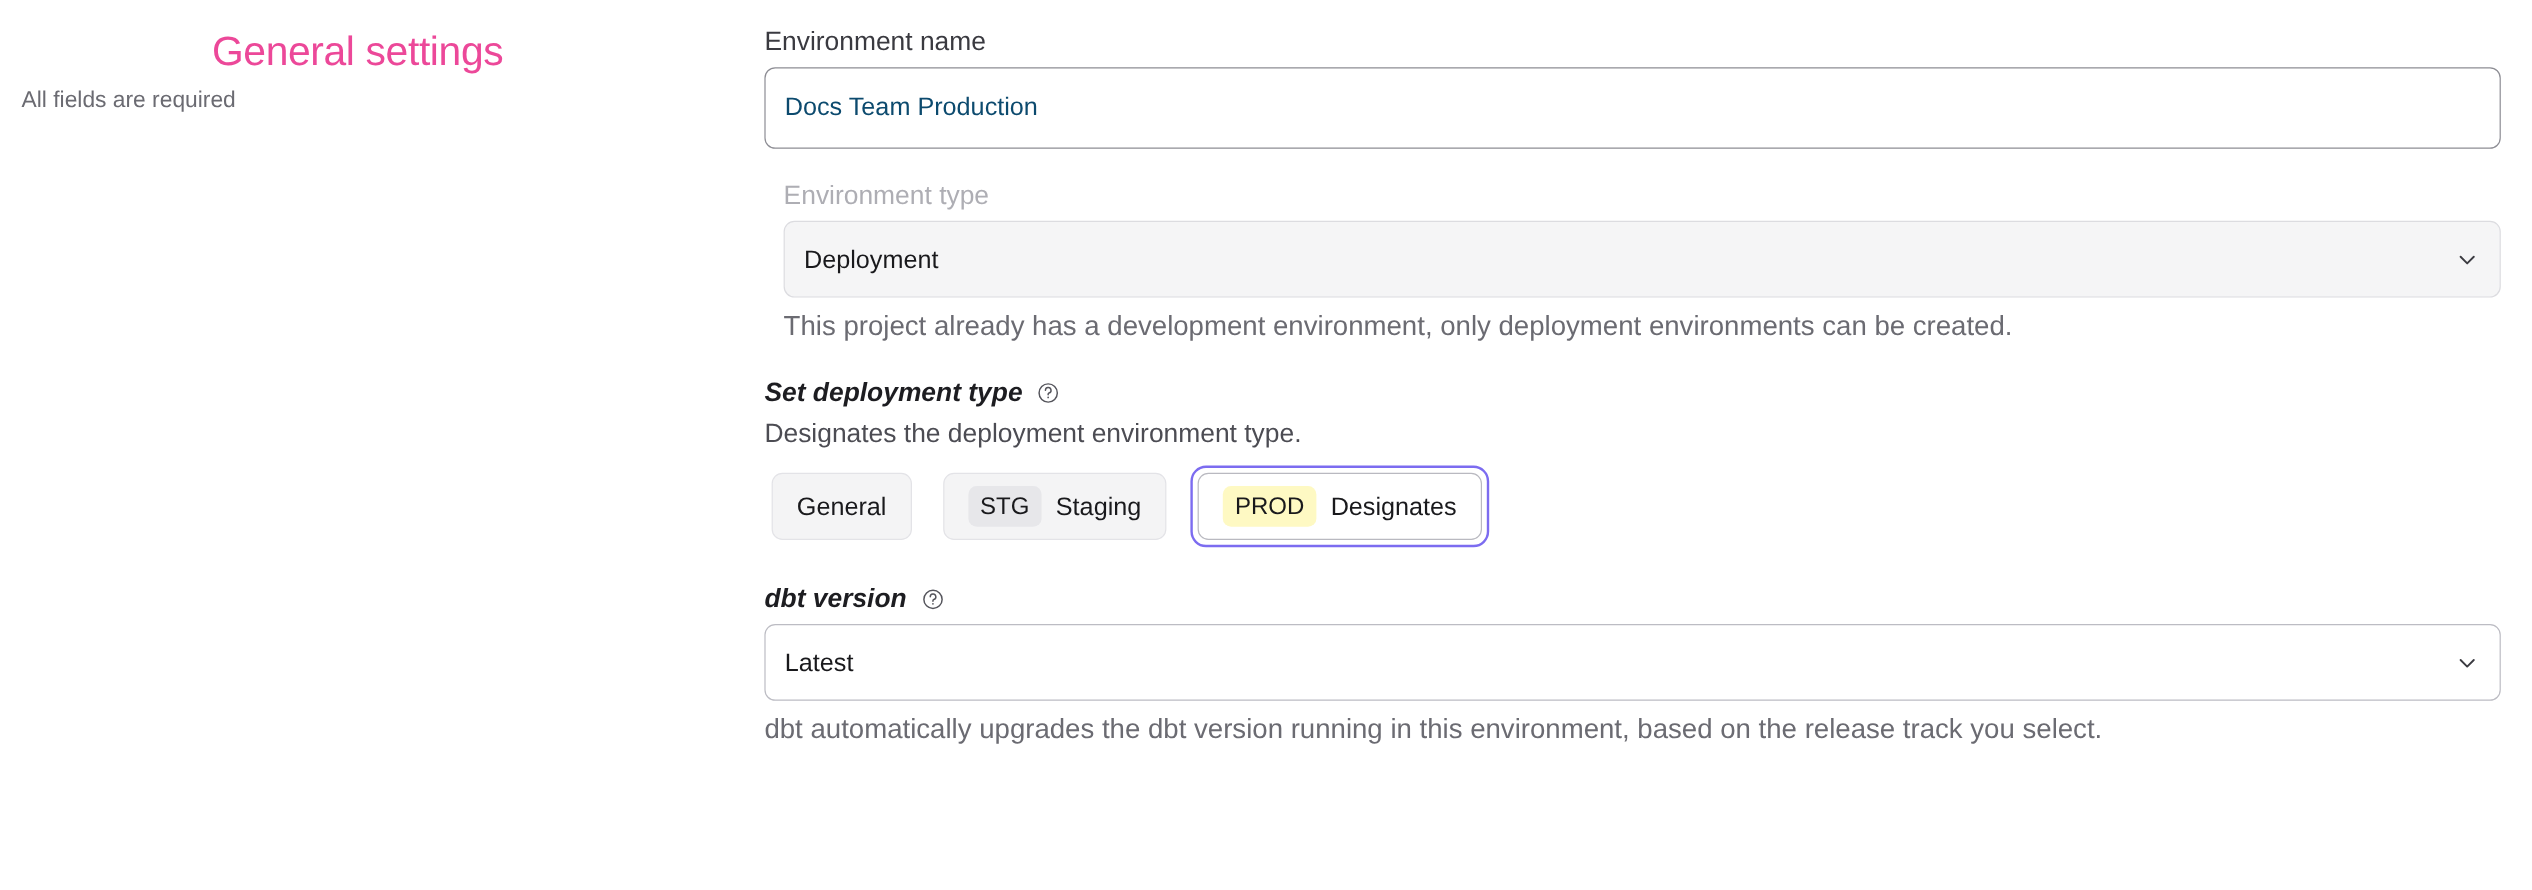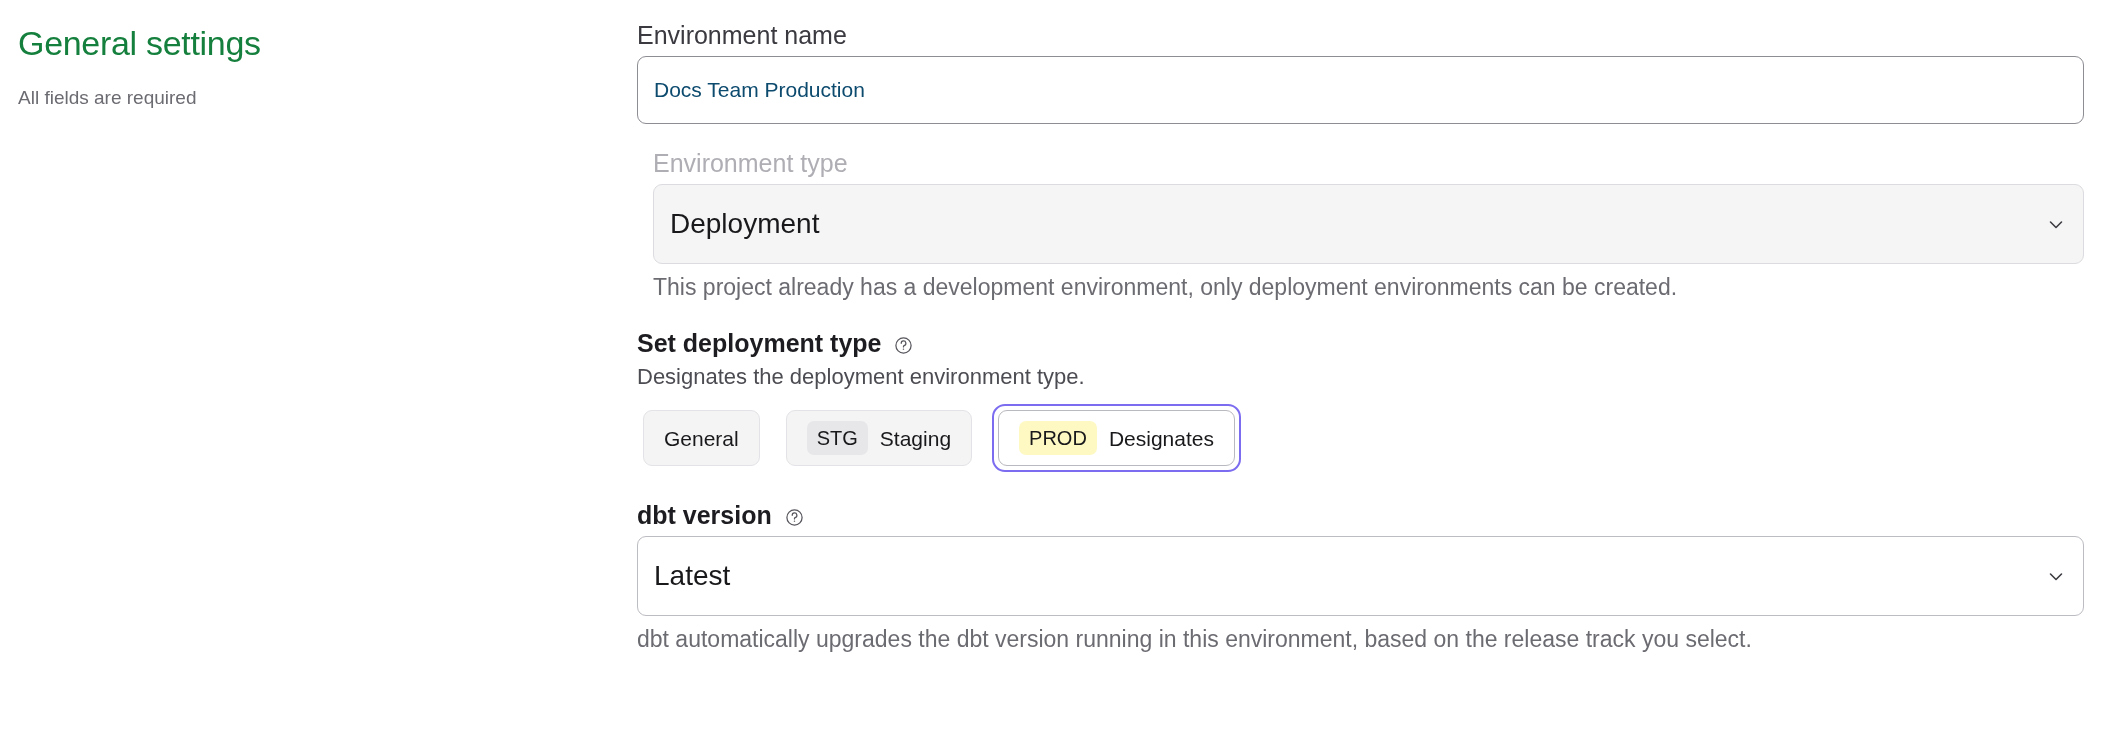--- a/index.html
+++ b/index.html
@@ -27,52 +27,54 @@
   .left-col {
     position: absolute;
     left: 18px;
     top: 22px;
     width: 560px;
   }
   .page-title {
     font-size: 34px;
     font-weight: 400;
     line-height: 42px;
-    color: #15803d;
+    color: #ec4899;
     letter-spacing: -0.3px;
     margin: 0;
+    text-align: center;
   }
   .page-subtitle {
     font-size: 19px;
     line-height: 26px;
     color: #6b6b72;
-    margin-top: 21px;
+    margin-top: 7px;
   }
 
   
   .form-col {
     position: absolute;
     left: 637px;
     top: 22px;
     width: 1447px;
   }
 
   .field-label {
-    font-size: 25px;
+    font-size: 22px;
     line-height: 26px;
     font-weight: 400;
     color: #3a3a40;
     margin-bottom: 8px;
   }
   .field-label.disabled {
     color: #aeaeb4;
   }
   .field-label.strong {
     font-weight: 700;
     color: #1d1d21;
+    font-style: italic;
   }
 
   .help-icon {
     display: inline-block;
     vertical-align: -3px;
     margin-left: 6px;
   }
   .help-icon svg { display: block; }
 
   
@@ -85,29 +87,29 @@
     padding: 0 16px;
     display: flex;
     align-items: center;
     font-size: 21px;
     color: #0c4a6e;
   }
 
   
   .select-control {
     width: 100%;
-    height: 80px;
+    height: 64px;
     border: 1px solid #dcdce0;
     border-radius: 9px;
     background: #f5f5f6;
     padding: 0 16px;
     display: flex;
     align-items: center;
     justify-content: space-between;
-    font-size: 28px;
+    font-size: 21px;
     color: #19191c;
   }
   .select-control.enabled {
     background: #ffffff;
     border: 1px solid #bcbcc3;
   }
   .select-value { line-height: 1; }
   .chevron { width: 22px; height: 22px; flex: 0 0 auto; }
   .chevron svg { display: block; }
 

